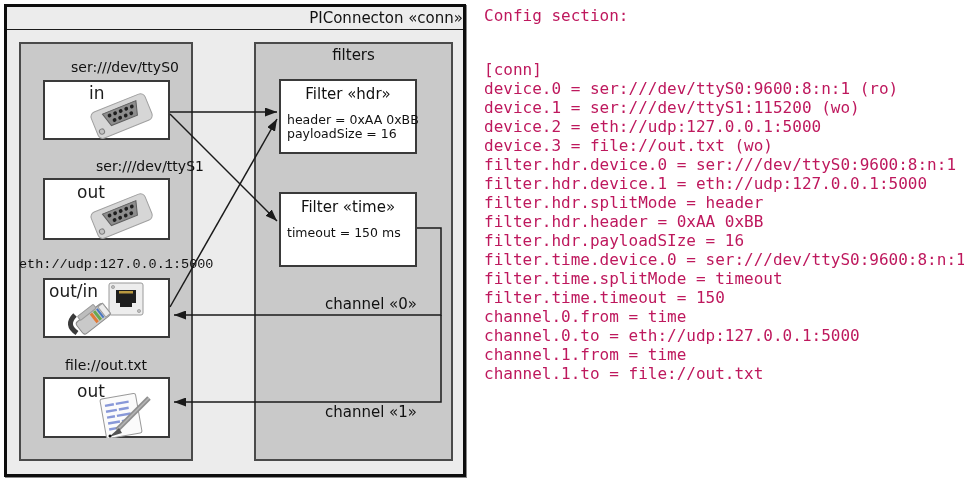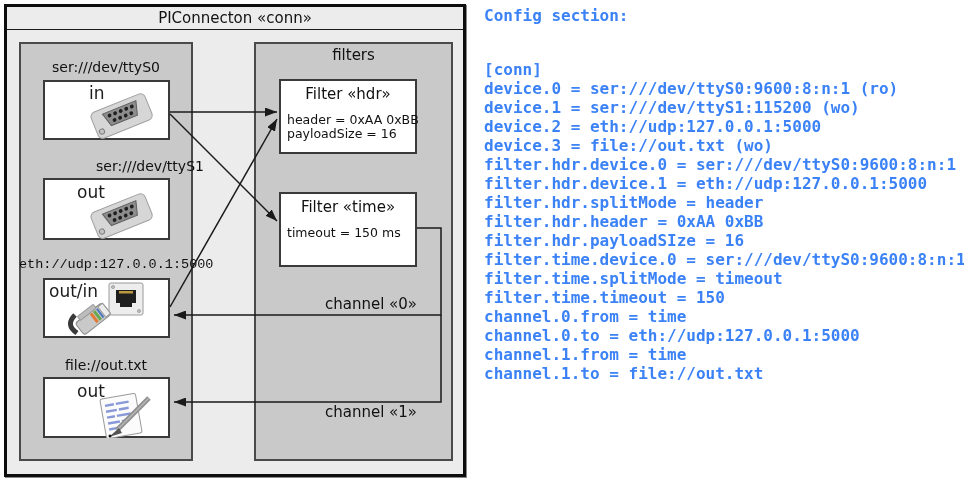--- a/index.html
+++ b/index.html
@@ -2,59 +2,59 @@
 <html><head>
 <meta charset="utf-8">
 <style>
   html,body{margin:0;padding:0;background:#fff;}
   .stage{position:relative;width:964px;height:484px;background:#fff;overflow:hidden;
          font-family:"DejaVu Sans",sans-serif;color:#111;}
   .abs{position:absolute;}
   
   .diagram-box{left:4px;top:4px;width:456px;height:467px;border:3px solid #0d0d0d;
                background:#ececec;box-shadow:1px 1px 0 #8a8a8a;}
-  .diagram-title{left:7px;top:7px;width:456px;height:22px;line-height:22px;text-align:center;
+  .diagram-title{left:7px;top:7px;width:456px;height:22px;line-height:22px;text-align:right;
                  font-size:15px;border-bottom:1px solid #1a1a1a;}
   
   .panel{background:#c9c9c9;border:2px solid #4a4a4a;box-sizing:border-box;}
   .devices-panel{left:19px;top:42px;width:174px;height:419px;}
   .filters-panel{left:254px;top:42px;width:199px;height:419px;}
   .filters-title{left:254px;top:46px;width:199px;text-align:center;font-size:15px;}
   
   .dev-label{left:19px;width:174px;text-align:center;font-size:14px;white-space:nowrap;}
   .dev-label.small{font-size:13.5px;}
   .wbox{background:#fff;border:2px solid #3a3a3a;box-sizing:border-box;}
   .dev-dir{position:absolute;font-size:17px;color:#1c1c1c;}
   
   .filter-box{left:279px;width:138px;height:75px;}
   .filter-title{position:absolute;top:4px;left:0;width:100%;text-align:center;font-size:15px;}
   .filter-params{position:absolute;top:32px;left:6px;right:12px;font-size:12.5px;line-height:14px;
                  white-space:pre;}
   
   .channel-label{width:161px;left:256px;text-align:right;font-size:15px;}
   
-  .cfg{font-family:"DejaVu Sans Mono",monospace;font-weight:bold;font-size:16px;
-       line-height:19px;white-space:pre;color:#3b82f6;}
+  .cfg{font-family:"DejaVu Sans Mono",monospace;font-weight:normal;font-size:16px;
+       line-height:19px;white-space:pre;color:#be185d;}
   .cfg-heading{left:484px;top:6px;}
   .cfg-body{left:484px;top:44px;}
   svg.overlay{left:0;top:0;pointer-events:none;}
 </style>
 </head>
 <body>
 
 <div class="stage">
 
   <div class="abs diagram-box"></div>
   <div class="abs diagram-title">PIConnecton «conn»</div>
 
   <div class="abs panel devices-panel"></div>
   <div class="abs panel filters-panel"></div>
   <div class="abs filters-title">filters</div>
 
-  <div class="abs dev-label" style="top:59px;">ser:///dev/ttyS0</div>
+  <div class="abs dev-label" style="top:59px;margin-left:19px;">ser:///dev/ttyS0</div>
   <div class="abs wbox" style="left:43px;top:80px;width:127px;height:60px;">
     <span class="dev-dir" style="left:44px;top:1px;">in</span>
     <svg class="abs" style="left:34px;top:8px;" width="86" height="50" viewBox="0 0 86 50">
       <g transform="rotate(-22 43 27)">
         <rect x="14" y="12" width="58" height="28" rx="5" fill="#d6d6d6" stroke="#a0a0a0"></rect>
         <path d="M26,17 L62,17 L58,31 L30,31 Z" fill="#8d8d8d" stroke="#5f5f5f"></path>
         <g fill="#1f1f1f">
           <circle cx="32" cy="21" r="1.9"></circle>
             <circle cx="38" cy="21" r="1.9"></circle>
             <circle cx="44" cy="21" r="1.9"></circle>

